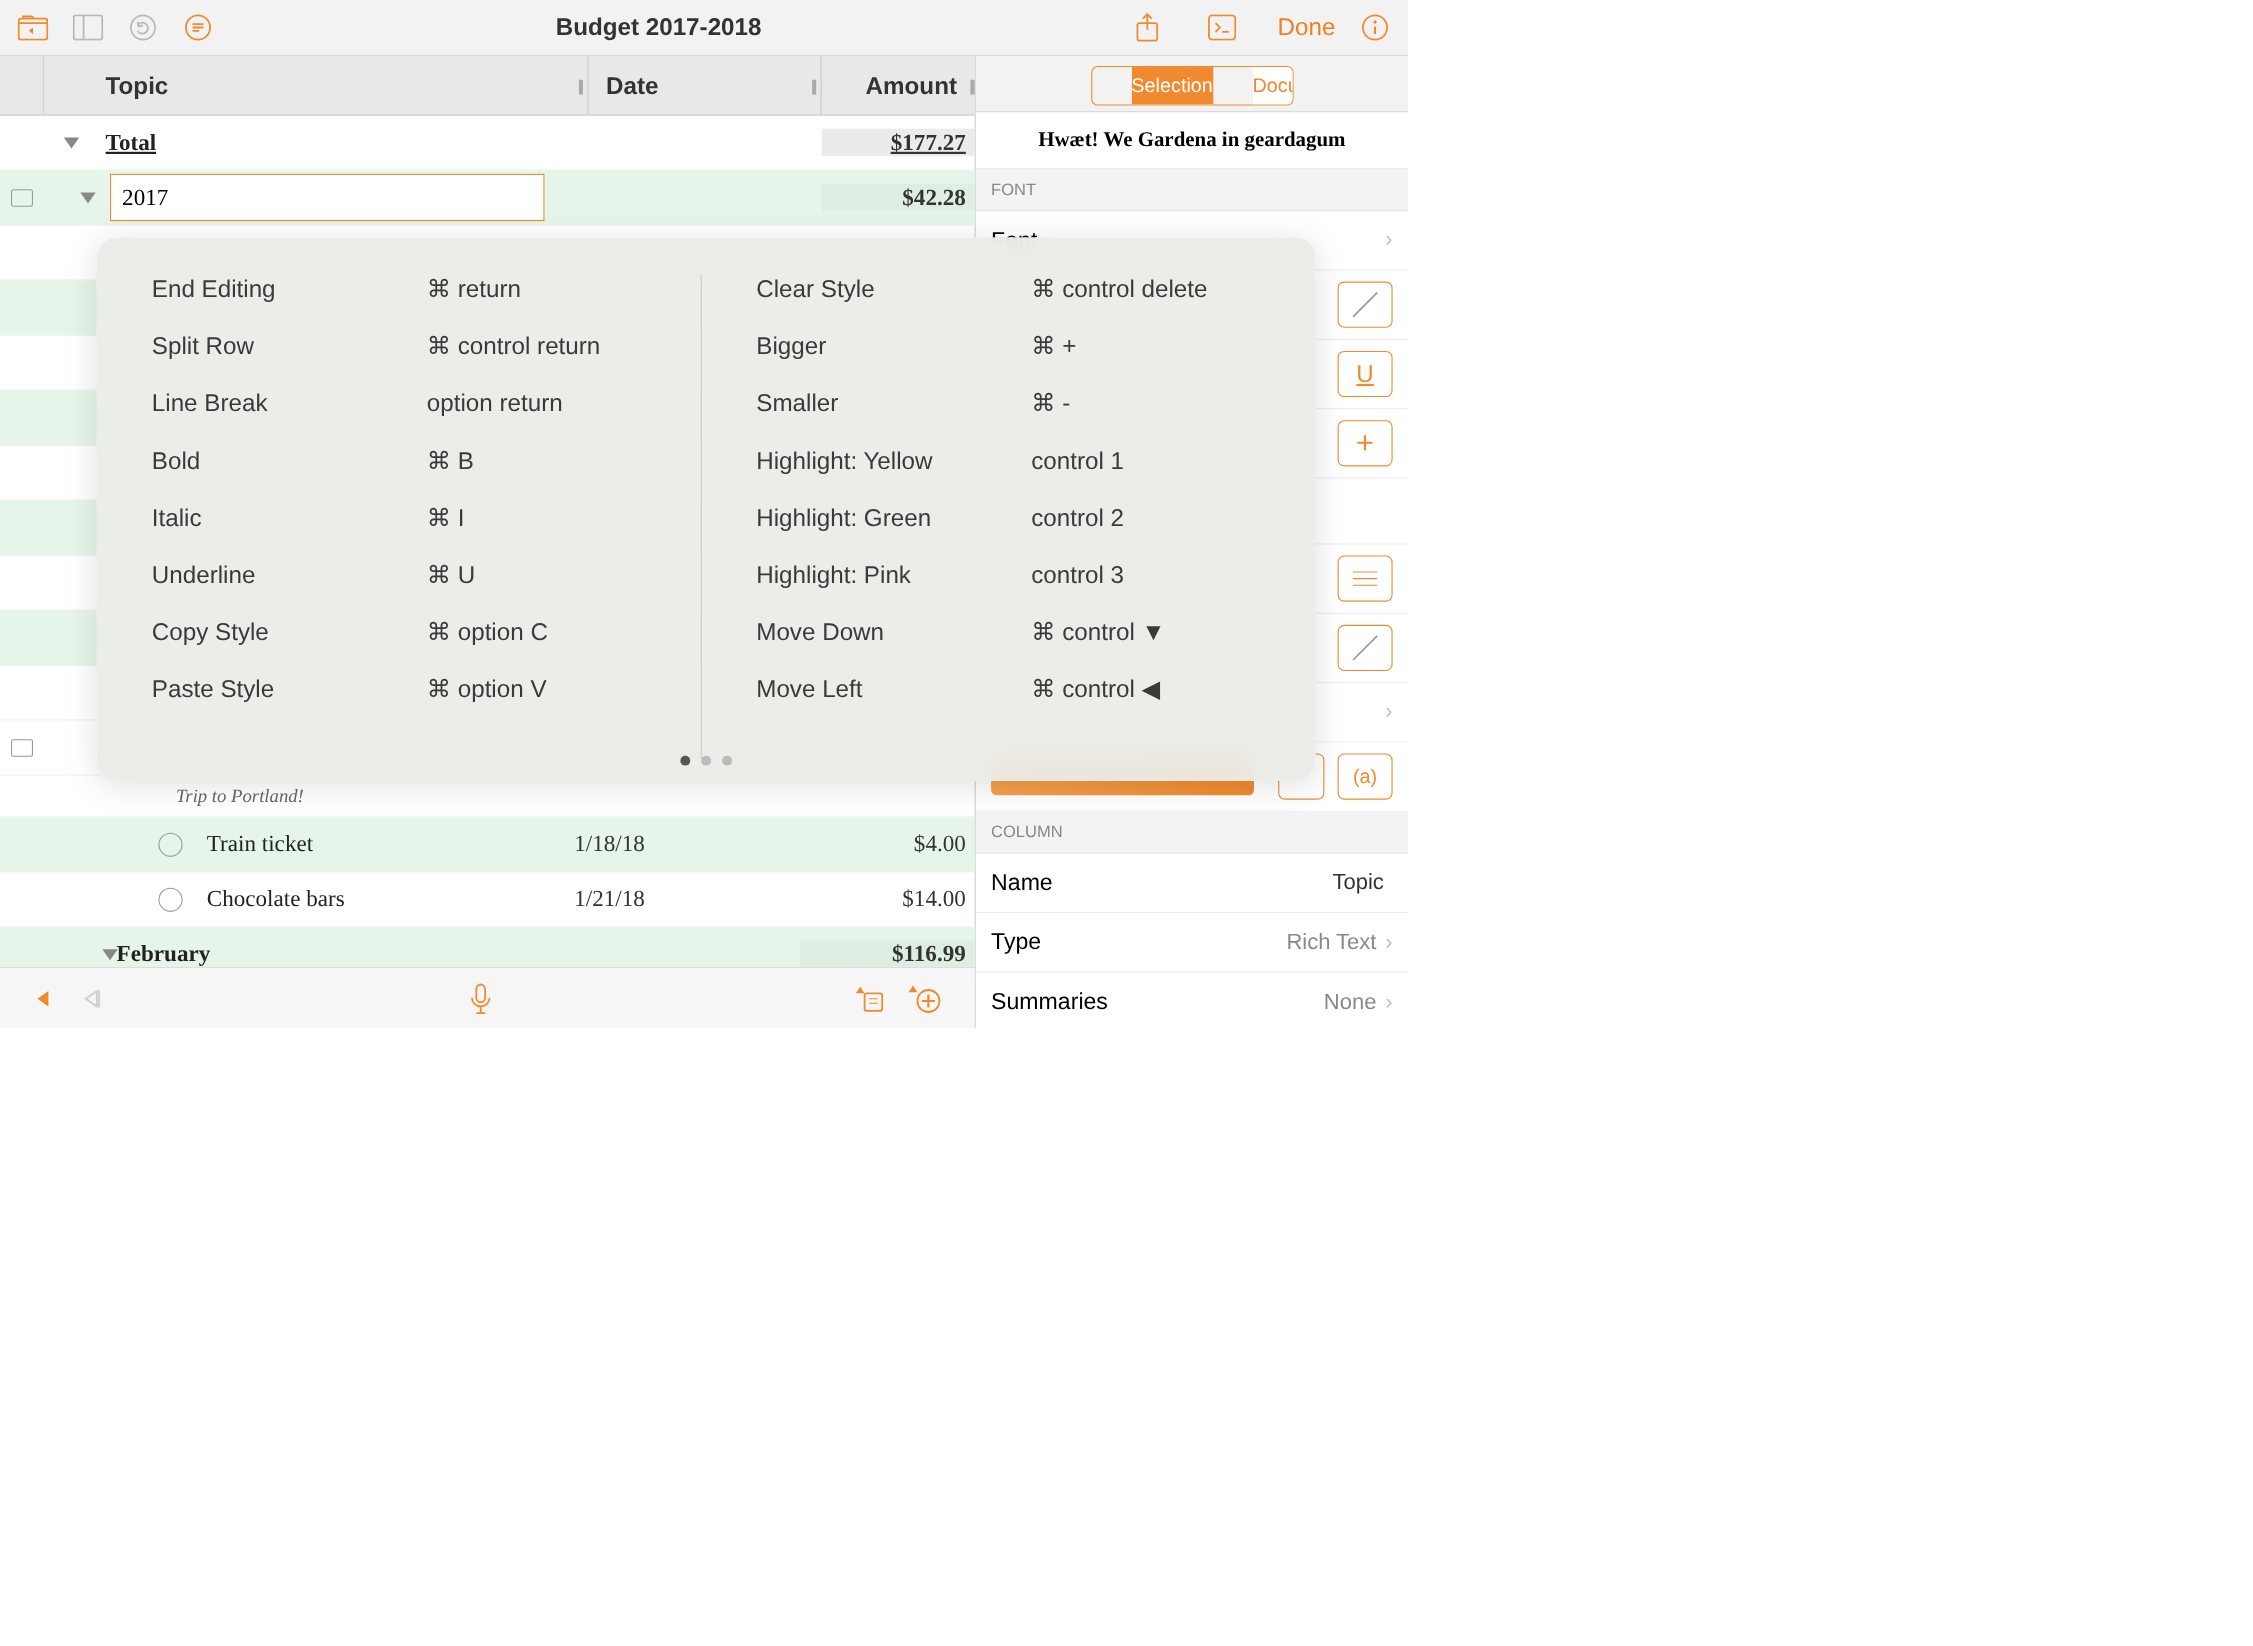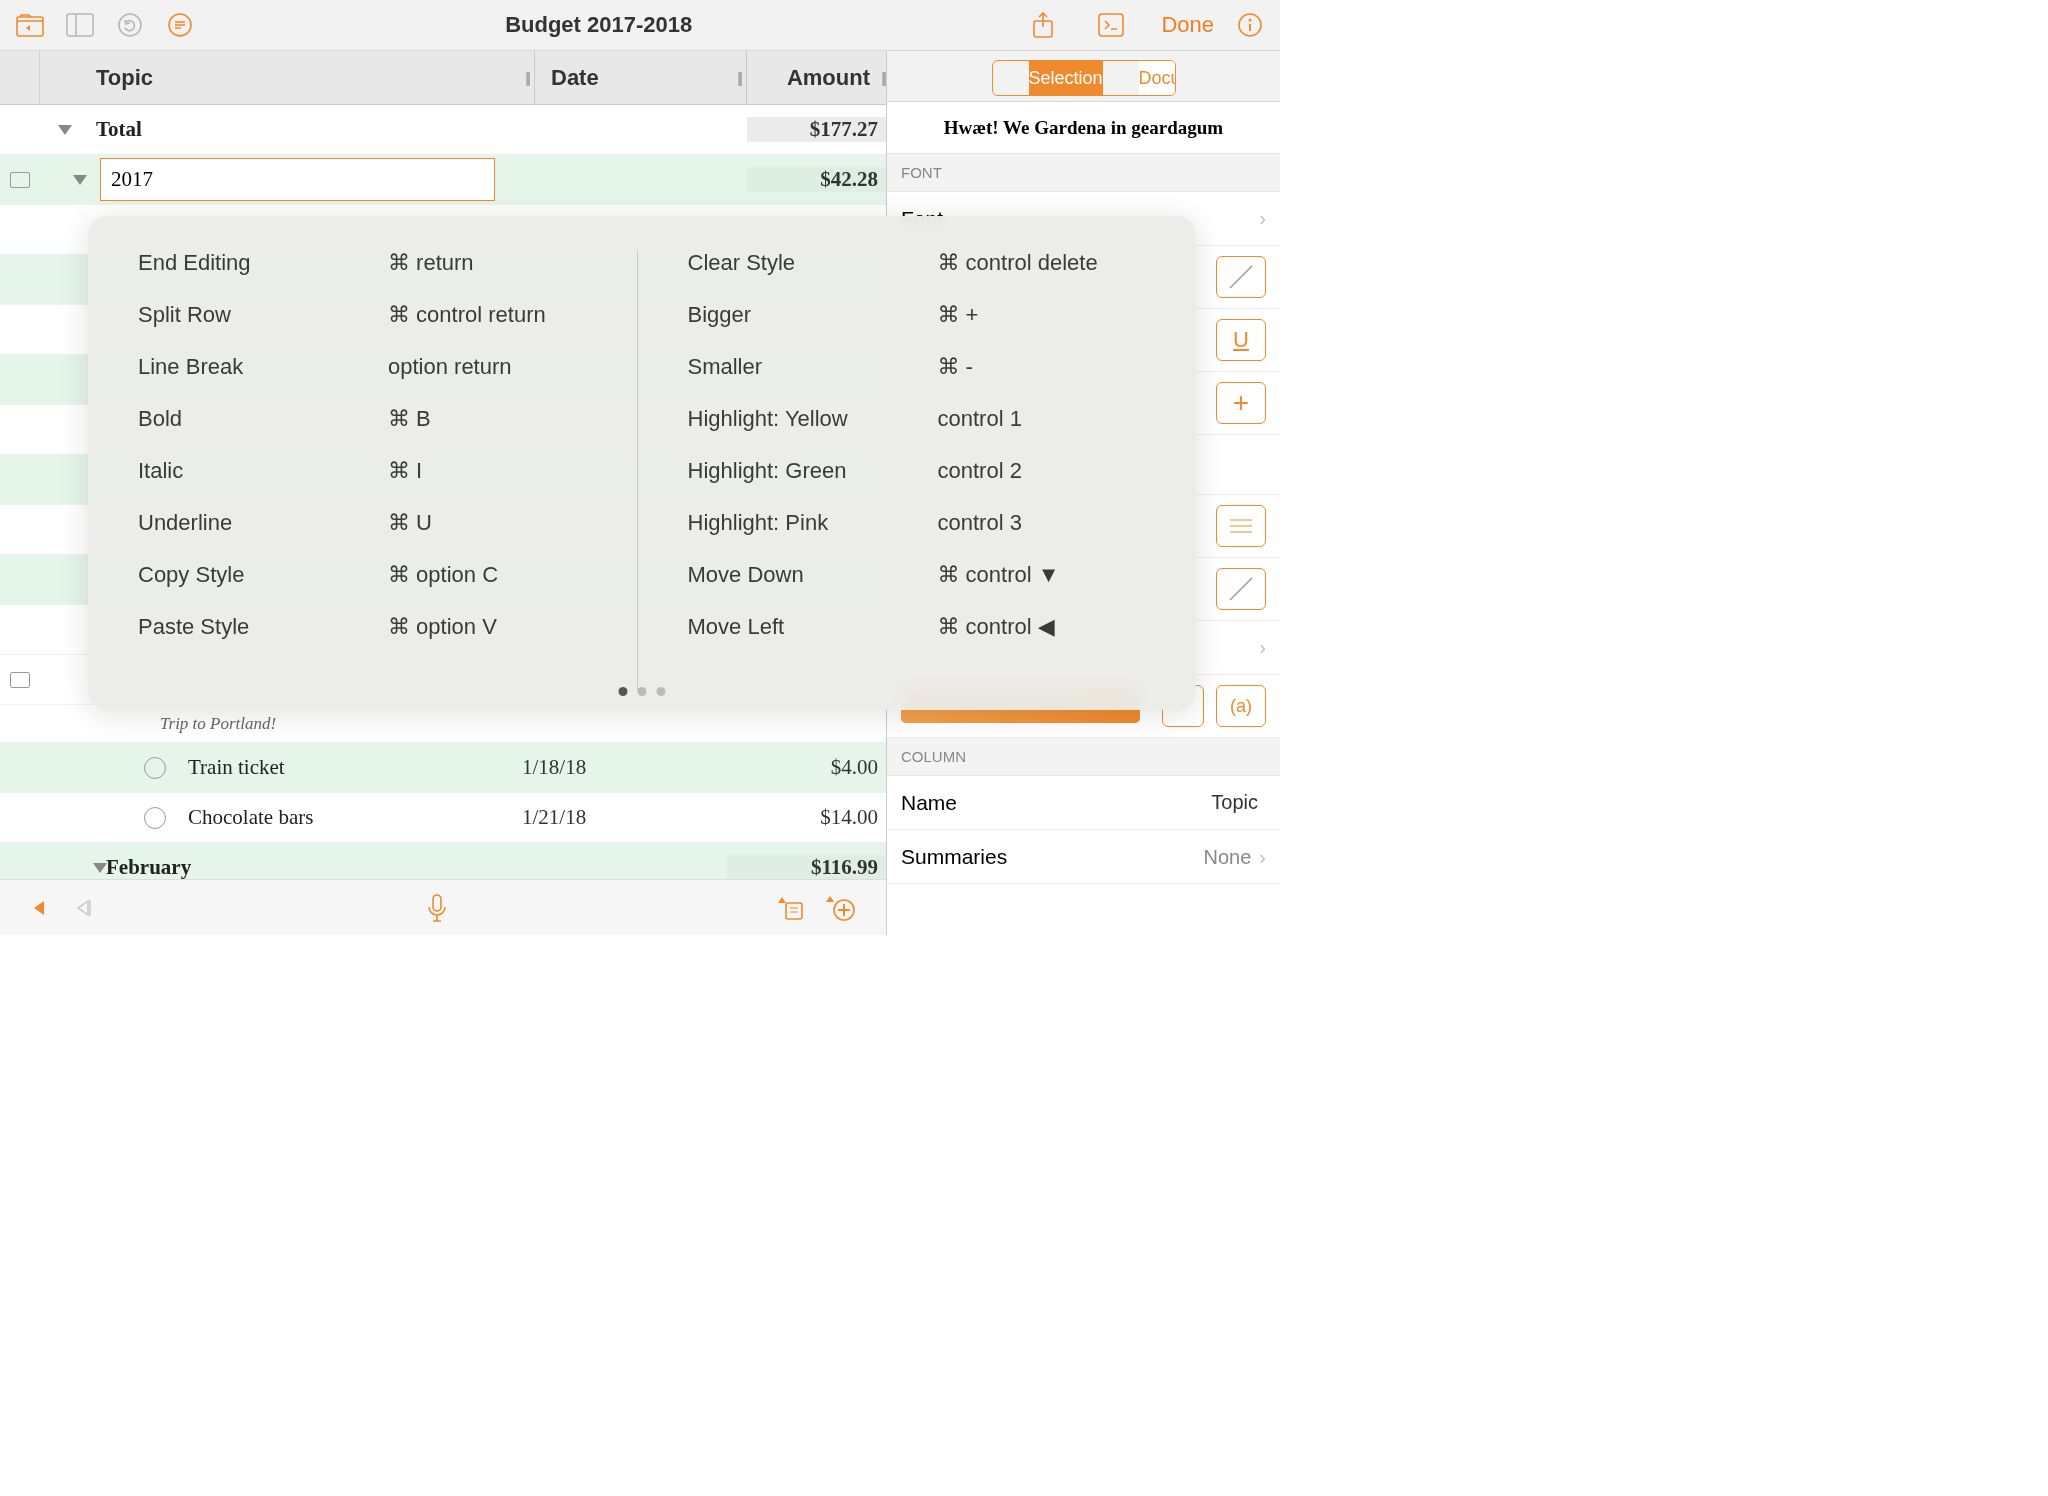--- a/index.html
+++ b/index.html
@@ -72,21 +72,21 @@
   border-bottom: 1px solid #f0f0f0;
   font-family: Georgia, 'Times New Roman', serif;
 }
 .row.green { background: #e6f5ea; }
 .row .gutter { width: 40px; display:flex; align-items:center; justify-content:center; }
 .row .disclosure { width: 50px; display:flex; align-items:center; justify-content:center; }
 .row .topic-cell { width: 445px; padding-left: 6px; font-size: 21px; color: #222; }
 .row .topic-cell.indent1 { padding-left: 10px; }
 .row .date-cell { width: 212px; font-size: 21px; color: #333; }
 .row .amount-cell { flex: 1; text-align: right; padding-right: 8px; font-size: 21px; color: #333; }
-.row.total .topic-cell, .row.total .amount-cell { font-weight: 700; }
+.row.total .topic-cell, .row.total .amount-cell { font-weight: 700; text-decoration: underline; }
 .row .amount-shade { background: #ebebeb; }
 .row.green .amount-cell.shade { background: #dfeee3; font-weight:700; color:#333; }
 .row.editing .topic-cell input {
   border: 1.5px solid #f08a2e;
   padding: 8px 10px;
   font-size: 21px;
   font-family: Georgia, serif;
   width: 395px;
   outline: none;
 }
@@ -417,20 +417,24 @@
       <div style="flex:1; height:38px; background:linear-gradient(to right,#f5a04e,#f08a2e); border-radius:5px; margin-right:10px"></div>
       <div class="style-box" style="width:42px"></div>
       <div class="style-box badge">(a)</div>
     </div>
     <div class="insp-section-label">COLUMN</div>
     <div class="insp-row">
       <span>Name</span>
       <span class="val" style="color:#333">Topic</span>
     </div>
     <div class="insp-row">
+      <span>Type</span>
+      <div><span class="val">Rich Text</span><span class="chev">›</span></div>
+    </div>
+    <div class="insp-row">
       <span>Summaries</span>
       <div><span class="val">None</span><span class="chev">›</span></div>
     </div>
   </div>
 </div>
 
 <div class="shortcut-overlay">
   <div class="shortcut-col left">
     <div class="shortcut-row">
         <div class="label">End Editing</div>

